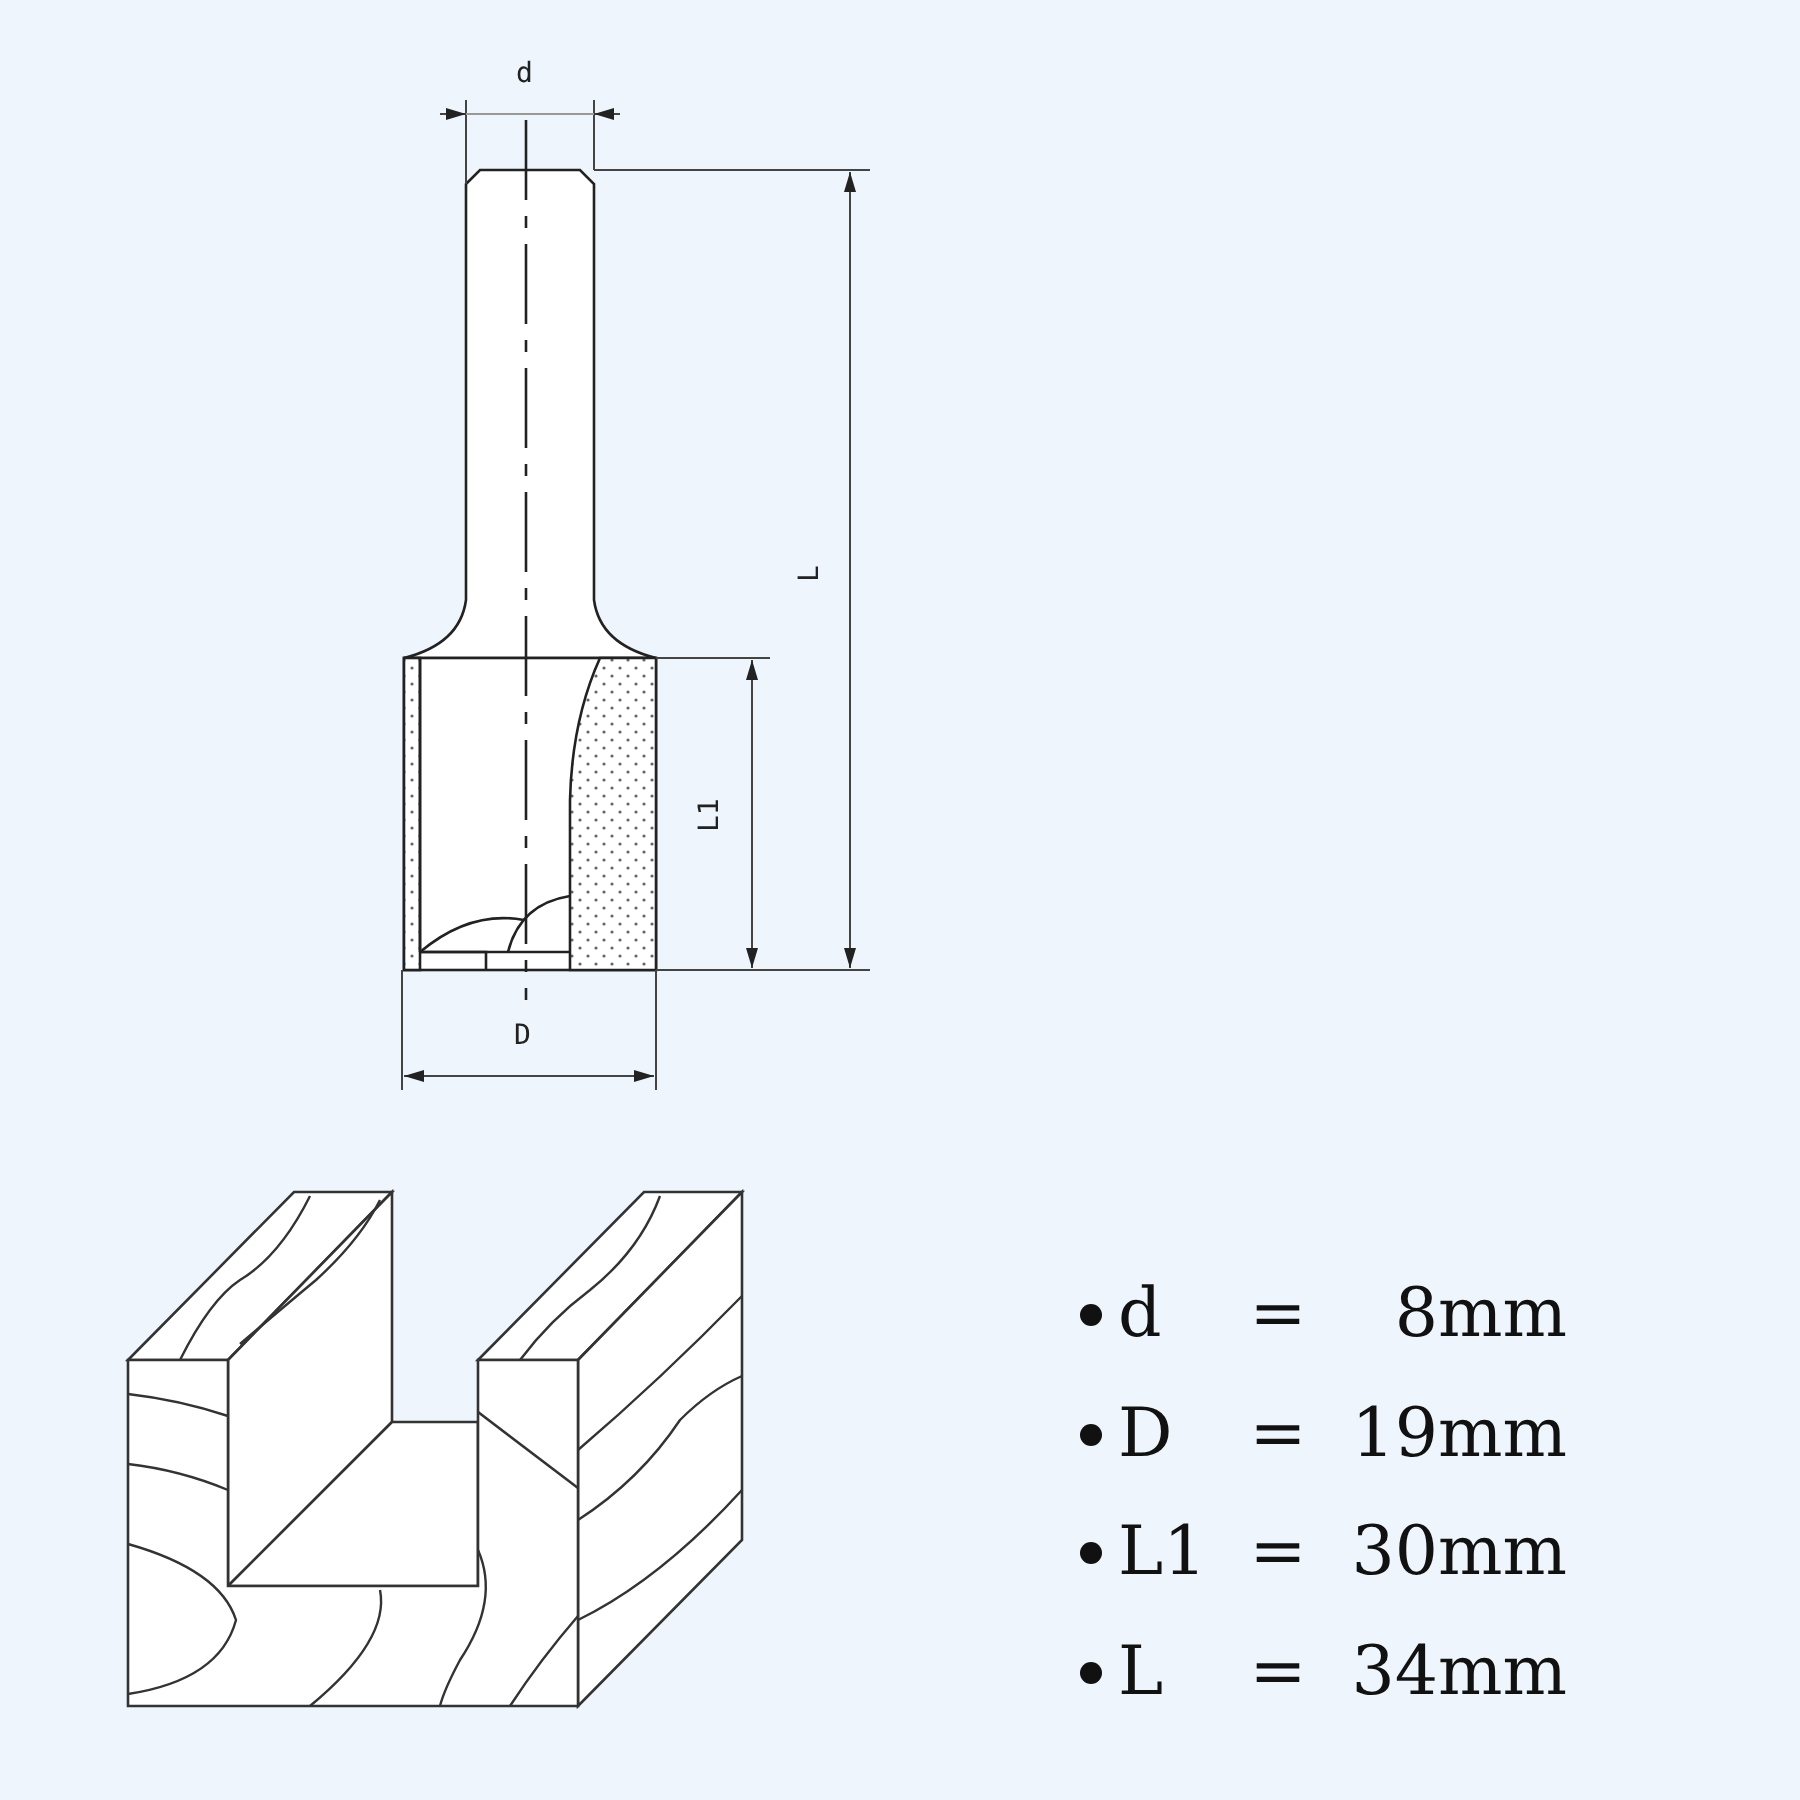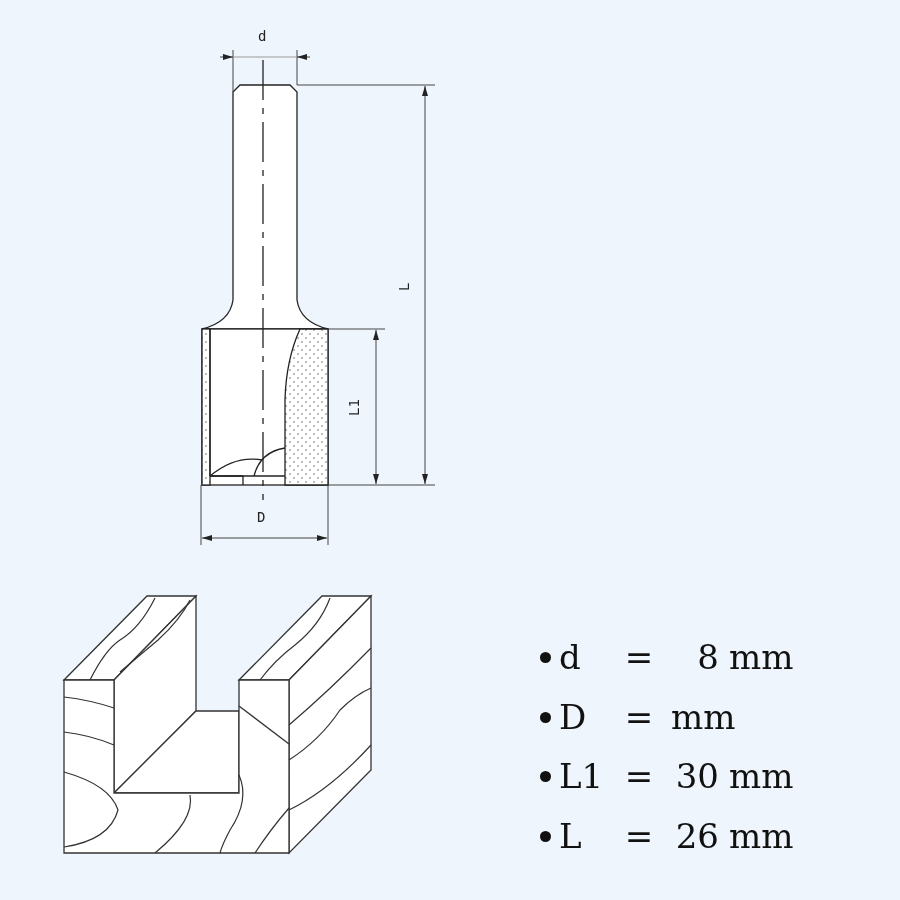--- a/index.html
+++ b/index.html
@@ -27,21 +27,21 @@
     }
     .spec-row { display: flex; align-items: center; white-space: pre; }
     .bullet {
       display: inline-block; width: 11px; height: 11px;
       background: #111; border-radius: 50%;
       margin-right: 8px;
     }
     .sym { display: inline-block; width: 58px; }
     .eq { display: inline-block; width: 44px; text-align: center; }
     .val { display: inline-block; width: 58px; text-align: right; }
-    .unit { display: inline-block; margin-left: 10px; }
+    .unit { display: inline-block; }
   </style>
 </head>
 <body>
 
 <svg width="900" height="900" viewBox="0 0 900 900">
   <defs>
     <pattern id="dots" width="8" height="8" patternUnits="userSpaceOnUse">
       <rect width="8" height="8" fill="#ffffff"></rect>
       <circle cx="2" cy="2" r="0.8" fill="#666"></circle>
       <circle cx="6" cy="6" r="0.8" fill="#666"></circle>
@@ -143,29 +143,30 @@
     <span class="bullet"></span>
     <span class="sym">d</span>
     <span class="eq">=</span>
     <span class="val">8</span>
     <span class="unit">mm</span>
   </div>
   <div class="spec-row">
     <span class="bullet"></span>
     <span class="sym">D</span>
     <span class="eq">=</span>
+    <span class="val">19</span>
     <span class="unit">mm</span>
   </div>
   <div class="spec-row">
     <span class="bullet"></span>
     <span class="sym">L1</span>
     <span class="eq">=</span>
     <span class="val">30</span>
     <span class="unit">mm</span>
   </div>
   <div class="spec-row">
     <span class="bullet"></span>
     <span class="sym">L</span>
     <span class="eq">=</span>
-    <span class="val">26</span>
+    <span class="val">34</span>
     <span class="unit">mm</span>
   </div>
 </div>
 
 </body></html>

